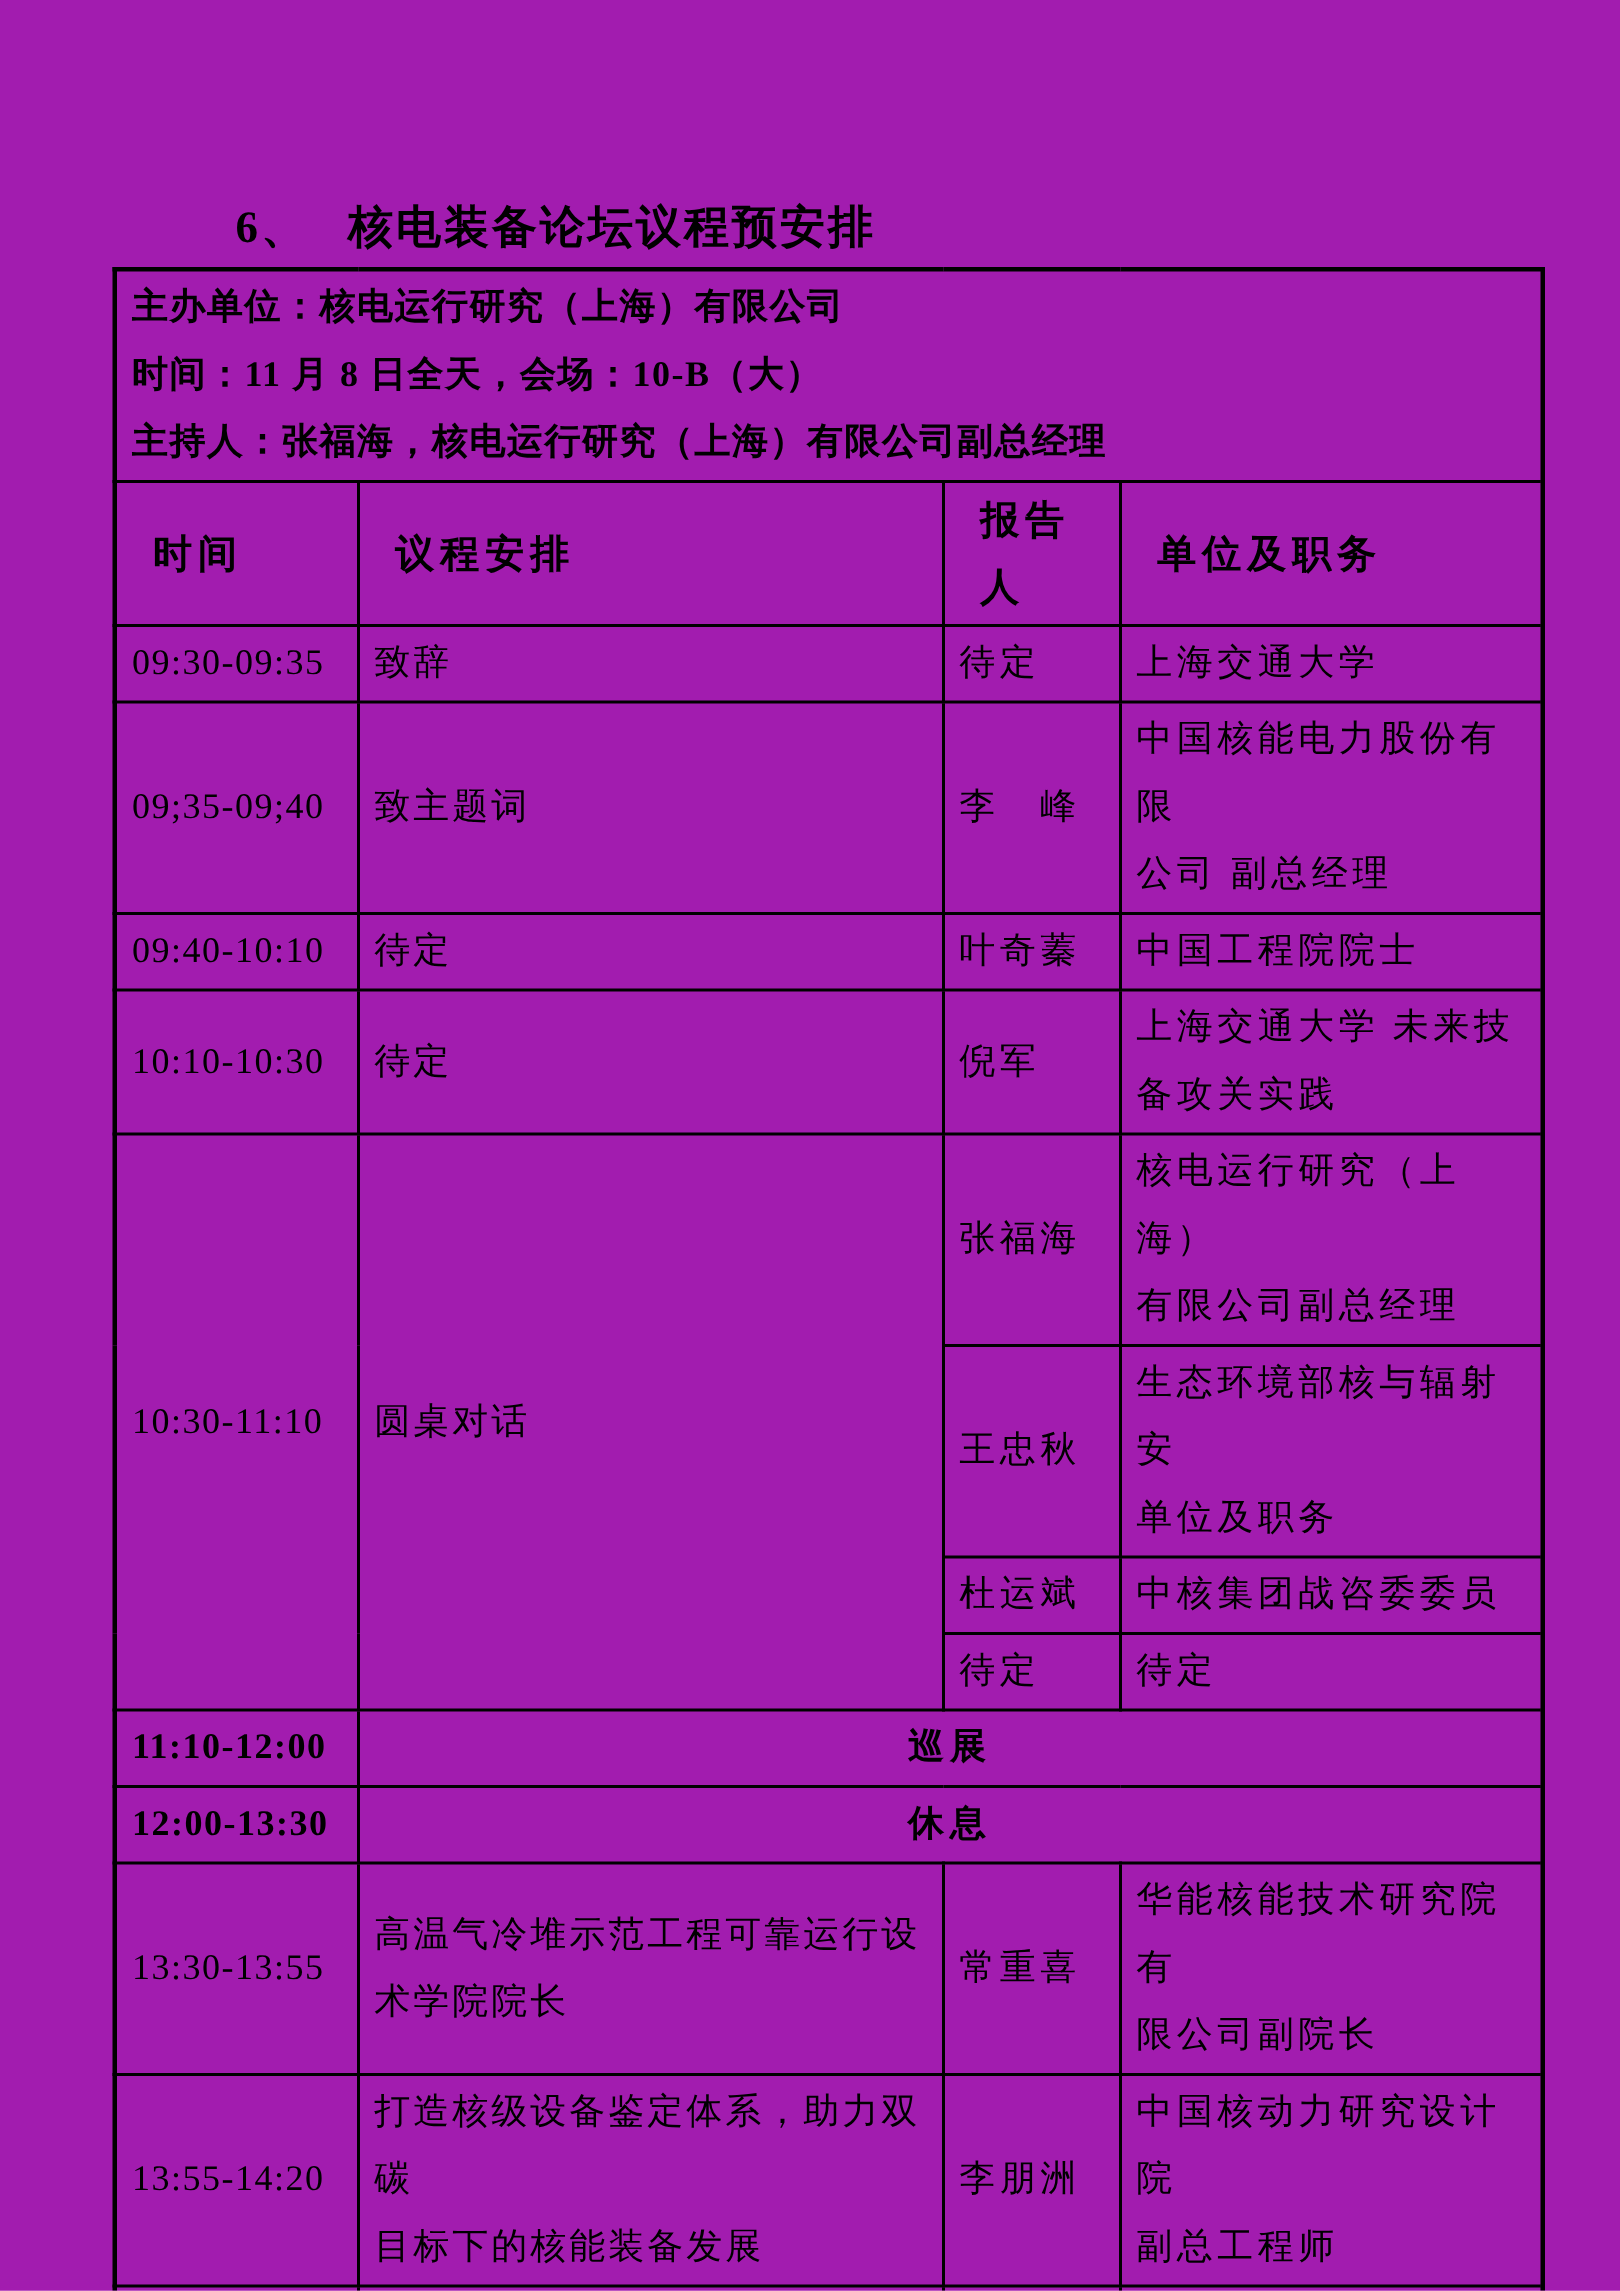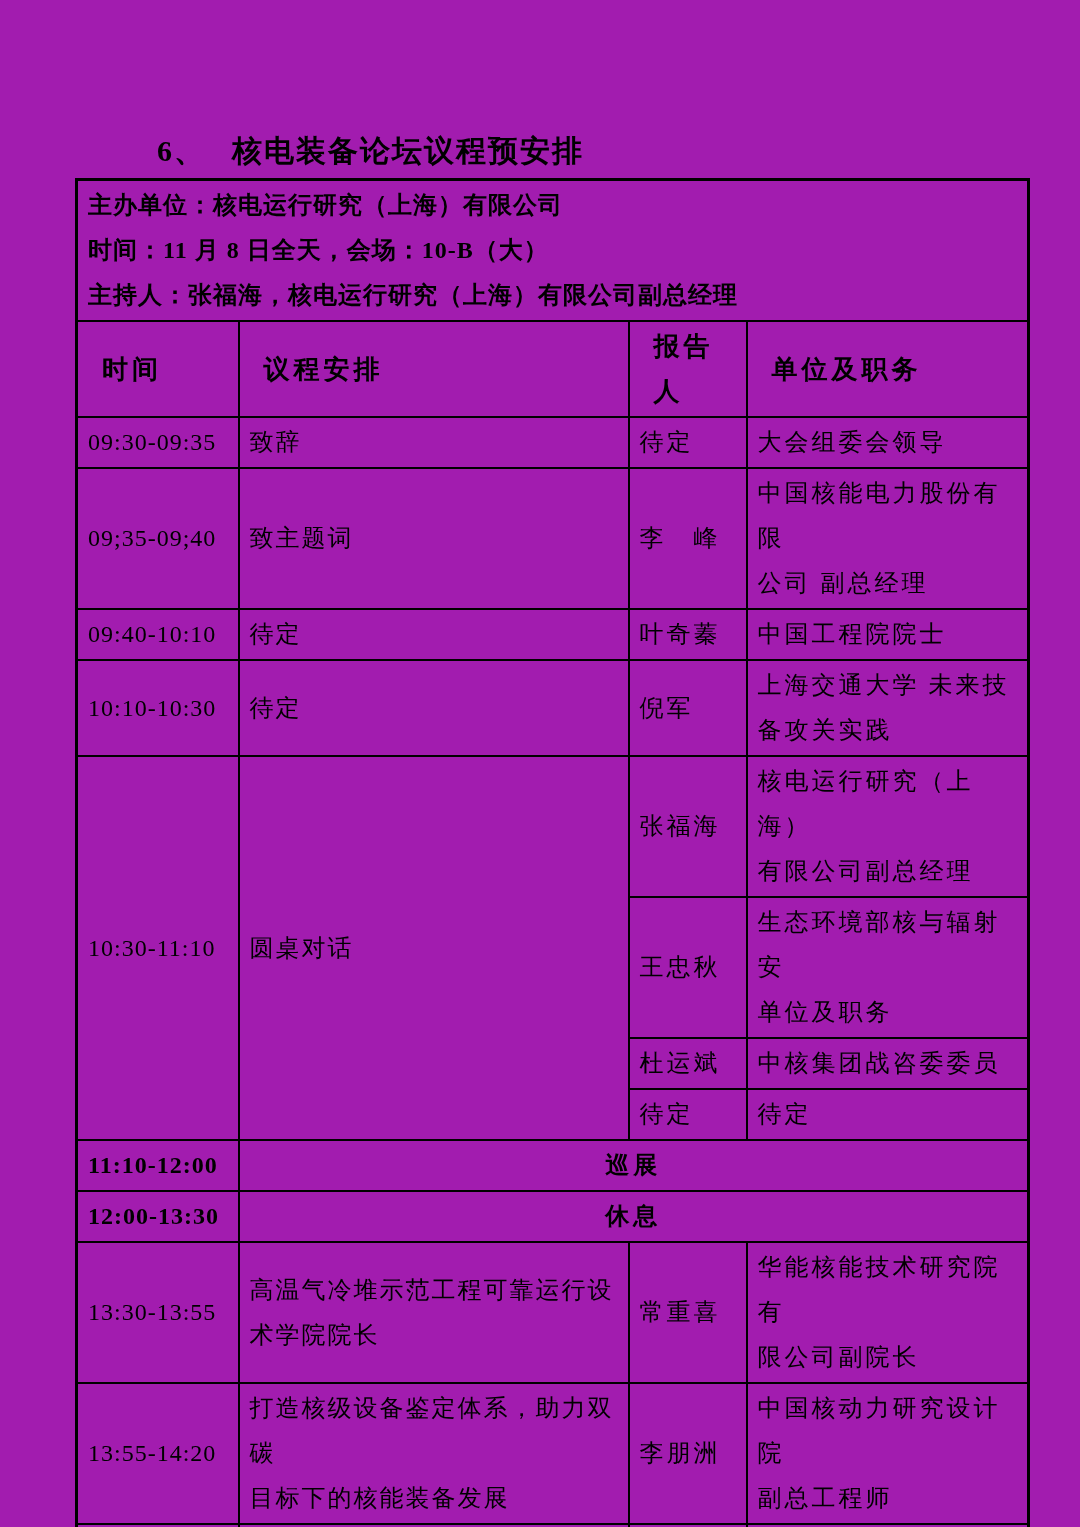--- a/index.html
+++ b/index.html
@@ -113,21 +113,21 @@
         <tr class="header-row" style="height: 53px;">
           <td>时间</td>
           <td>议程安排</td>
           <td>报告人</td>
           <td>单位及职务</td>
         </tr>
         <tr style="height: 44px;">
           <td class="time-cell">09:30-09:35</td>
           <td class="topic-cell">致辞</td>
           <td class="speaker-cell">待定</td>
-          <td class="org-cell">大会组委会领导</td>
+          <td class="org-cell">上海交通大学</td>
         </tr>
         <tr style="height: 90px;">
           <td class="time-cell">09;35-09;40</td>
           <td class="topic-cell">致主题词</td>
           <td class="speaker-cell">李　峰</td>
           <td class="org-cell">中国核能电力股份有限
 公司 副总经理</td>
         </tr>
         <tr style="height: 45px;">
           <td class="time-cell">09:40-10:10</td>

